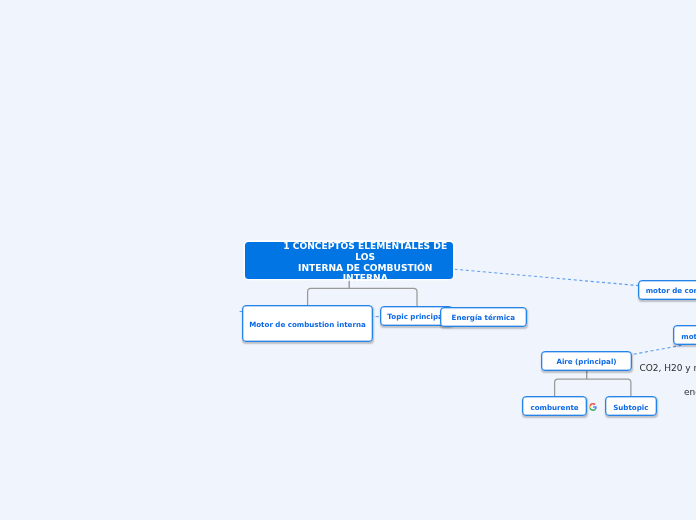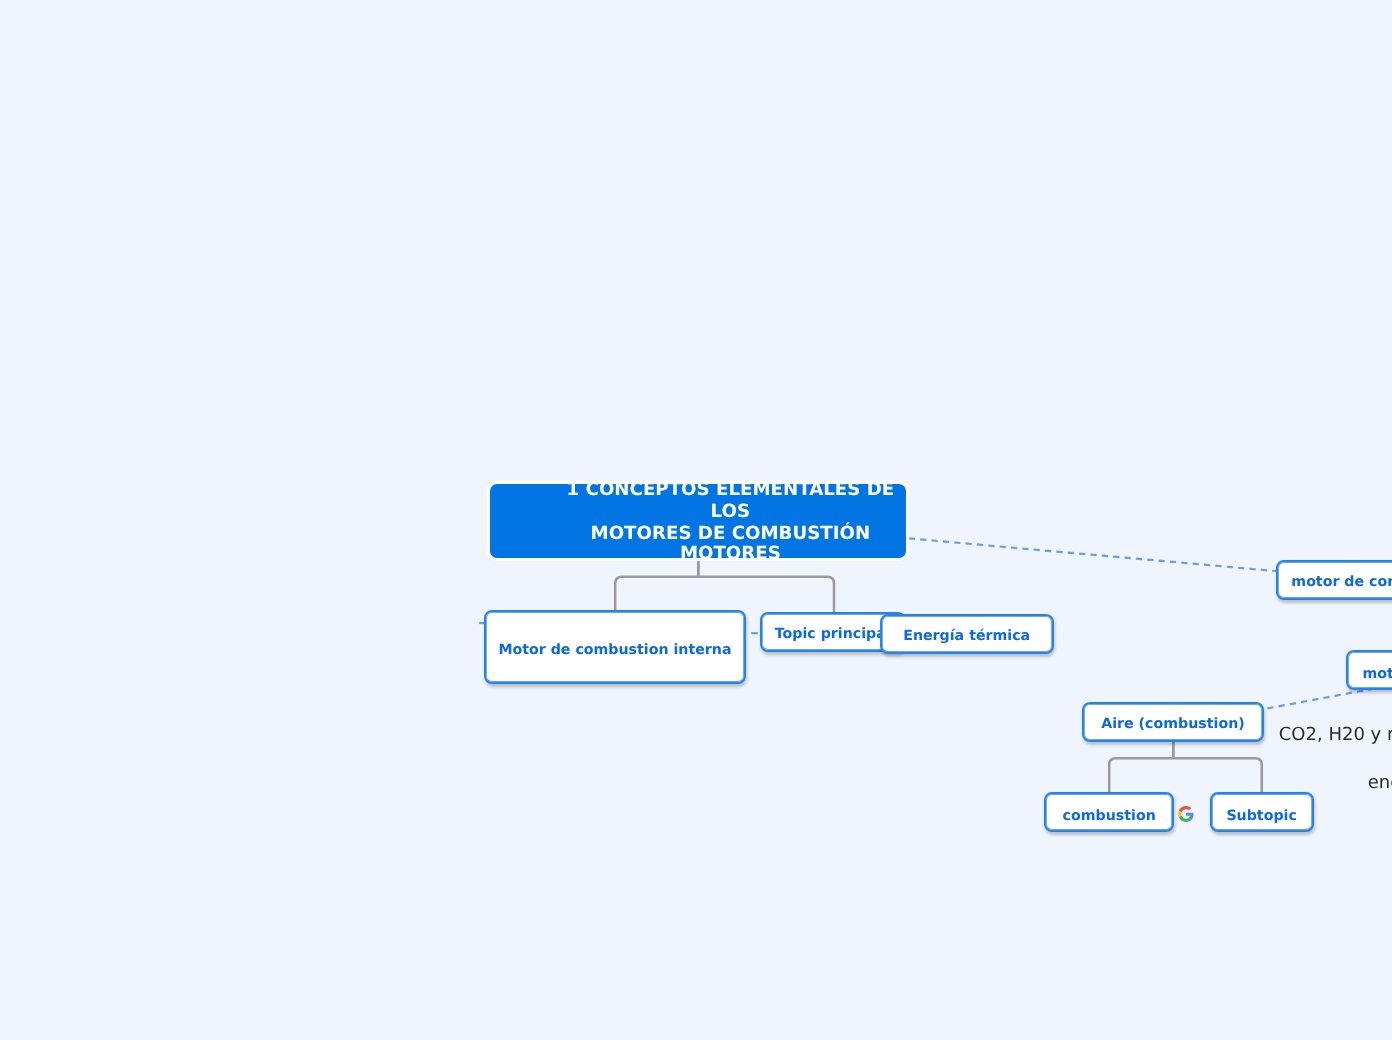--- a/index.html
+++ b/index.html
@@ -38,21 +38,21 @@
       <path d="M454.4,269.2 L638.5,285.6" fill="none" stroke="#5f9fef" stroke-width="1.1" stroke-dasharray="3.1 2.6" stroke-linecap="butt"></path>
       <path d="M633.7,354.2 L687,344.3" fill="none" stroke="#5f9fef" stroke-width="1.1" stroke-dasharray="3.1 2.6" stroke-linecap="butt"></path>
       <path d="M239.6,311.5 L243.8,311.5" fill="none" stroke="#5f9fef" stroke-width="1.1" stroke-dasharray="3.1 2.6" stroke-linecap="butt"></path>
       <path d="M375.6,316.6 L380.9,316.6" fill="none" stroke="#5f9fef" stroke-width="1.1" stroke-dasharray="3.3 2.6" stroke-linecap="butt"></path>
     </g>
   </svg>
 
   <div class="node root" style="left:245px;top:242px;width:208px;height:37px;padding-left:35px;">
     <div style="transform:translate(-1.3px,1.6px);">
       <div>1 CONCEPTOS ELEMENTALES DE LOS</div>
-      <div>MOTORES DE COMBUSTIÓN MOTORES</div>
+      <div>INTERNA DE COMBUSTIÓN INTERNA</div>
     </div>
   </div>
 
 
   <div class="node topic" style="left:242.1px;top:305.3px;width:130.8px;height:37px;">
     <span class="lbl">Motor de combustion interna</span>
   </div>
 
   <div class="node topic" style="left:379.7px;top:305.5px;width:73.3px;height:20.3px;">
     <span class="lbl">Topic principal</span>
@@ -64,25 +64,25 @@
 
   <div class="node topic" style="left:637.9px;top:279.8px;width:101px;height:20.3px;">
     <span class="lbl">motor de combustion</span>
   </div>
 
   <div class="node topic" style="left:672.8px;top:324.9px;width:41px;height:20.3px;">
     <span class="lbl">motor</span>
   </div>
 
   <div class="node topic" style="left:540.8px;top:350.8px;width:91.4px;height:20.3px;">
-    <span class="lbl">Aire (combustion)</span>
+    <span class="lbl">Aire (principal)</span>
   </div>
 
   <div class="node topic" style="left:521.8px;top:395.9px;width:65.6px;height:20.3px;">
-    <span class="lbl">combustion</span>
+    <span class="lbl">comburente</span>
   </div>
 
   <div class="node topic" style="left:604.8px;top:395.9px;width:52px;height:20.3px;text-align:center;">
     <span class="lbl">Subtopic</span>
   </div>
 
   <span class="plain" style="left:639.4px;top:362.5px;">CO2, H20 y r</span>
   <span class="plain" style="left:683.9px;top:387px;">ene</span>
 
   <svg width="8" height="8" viewBox="0 0 48 48" style="position:absolute;left:589.3px;top:402.7px;filter:blur(0.35px);opacity:.92;">

